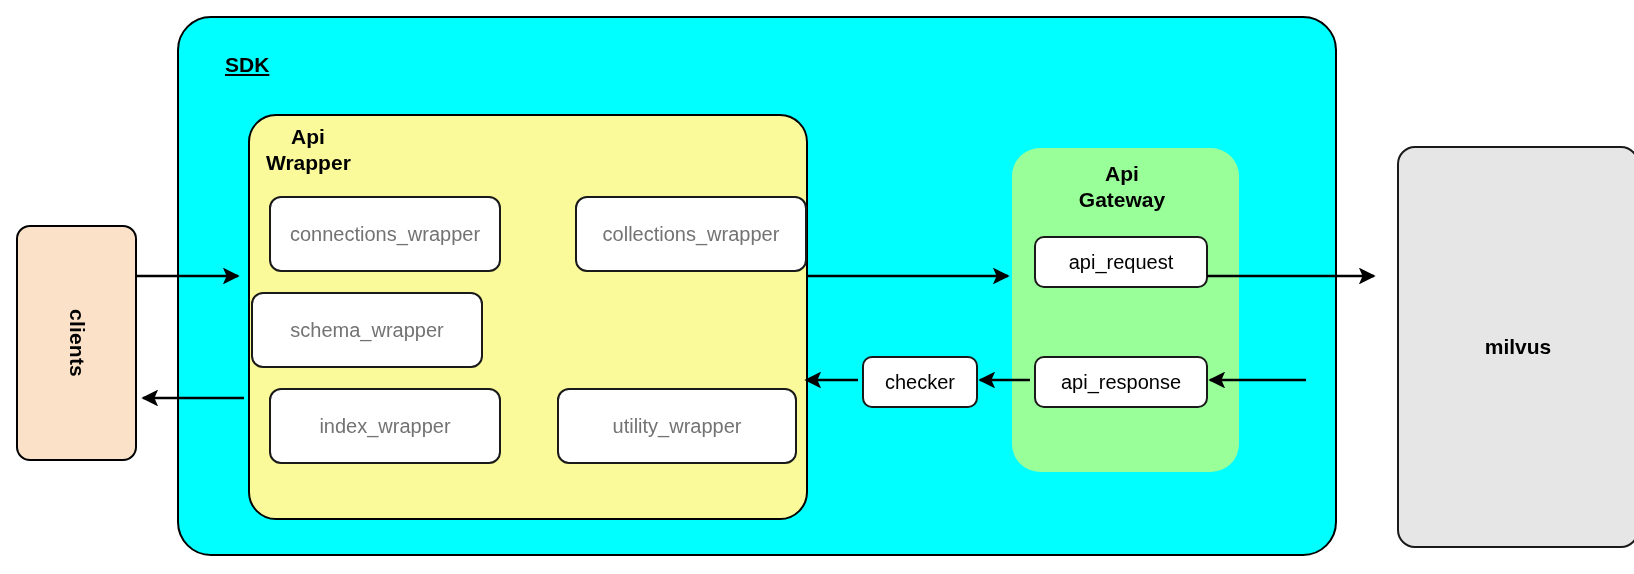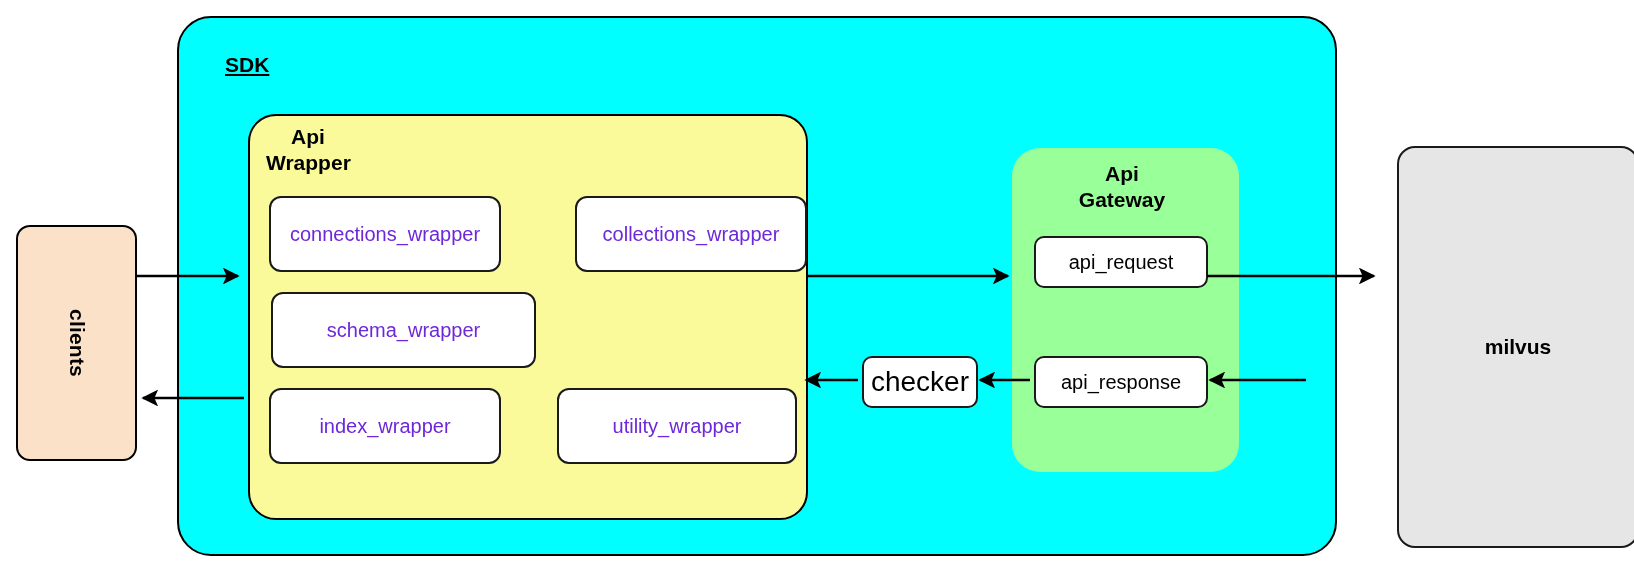--- a/index.html
+++ b/index.html
@@ -79,21 +79,21 @@
   .wrapper-cell {
     position: absolute;
     box-sizing: border-box;
     background: #ffffff;
     border: 2px solid #1a1a1a;
     border-radius: 12px;
     display: flex;
     align-items: center;
     justify-content: center;
     font-size: 20px;
-    color: #6d28d9;
+    color: #737373;
     white-space: nowrap;
   }
 
   
   #api-gateway-box {
     left: 1010px; top: 146px; width: 227px; height: 324px;
     background: #99ff99;
     border-radius: 28px;
     border: none;
     display: block;
@@ -122,21 +122,21 @@
     font-size: 20px;
     white-space: nowrap;
   }
 
   
   #checker-box {
     left: 860px; top: 354px; width: 116px; height: 52px;
     background: #ffffff;
     border: 2px solid #1a1a1a;
     border-radius: 10px;
-    font-size: 28px;
+    font-size: 20px;
     white-space: nowrap;
   }
 
   
   #milvus-box {
     left: 1377px; top: 146px; width: 242px; height: 402px;
     background: #e6e6e6;
     border: 2px solid #1a1a1a;
     border-radius: 18px;
     font-size: 21px;
@@ -166,21 +166,21 @@
 
     <div class="box" id="api-wrapper-box" style="left:69px; top:96px;">
       <span id="api-wrapper-label">
         <span class="l1">Api</span>
         <span class="l2">Wrapper</span>
       </span>
 
       <div class="wrapper-cell" style="left:19px; top:80px; width:232px; height:76px;">connections_wrapper</div>
       <div class="wrapper-cell" style="left:325px; top:80px; width:232px; height:76px;">collections_wrapper</div>
 
-      <div class="wrapper-cell" style="left:21px; top:176px; width:265px; height:76px;">schema_wrapper</div>
+      <div class="wrapper-cell" style="left:1px; top:176px; width:232px; height:76px;">schema_wrapper</div>
 
       <div class="wrapper-cell" style="left:19px; top:272px; width:232px; height:76px;">index_wrapper</div>
       <div class="wrapper-cell" style="left:307px; top:272px; width:240px; height:76px;">utility_wrapper</div>
     </div>
 
     <div class="box" id="checker-box" style="left:683px; top:338px;">checker</div>
 
     <div class="box" id="api-gateway-box" style="left:833px; top:130px;">
       <span id="api-gateway-label">
         <span class="l1">Api</span>

